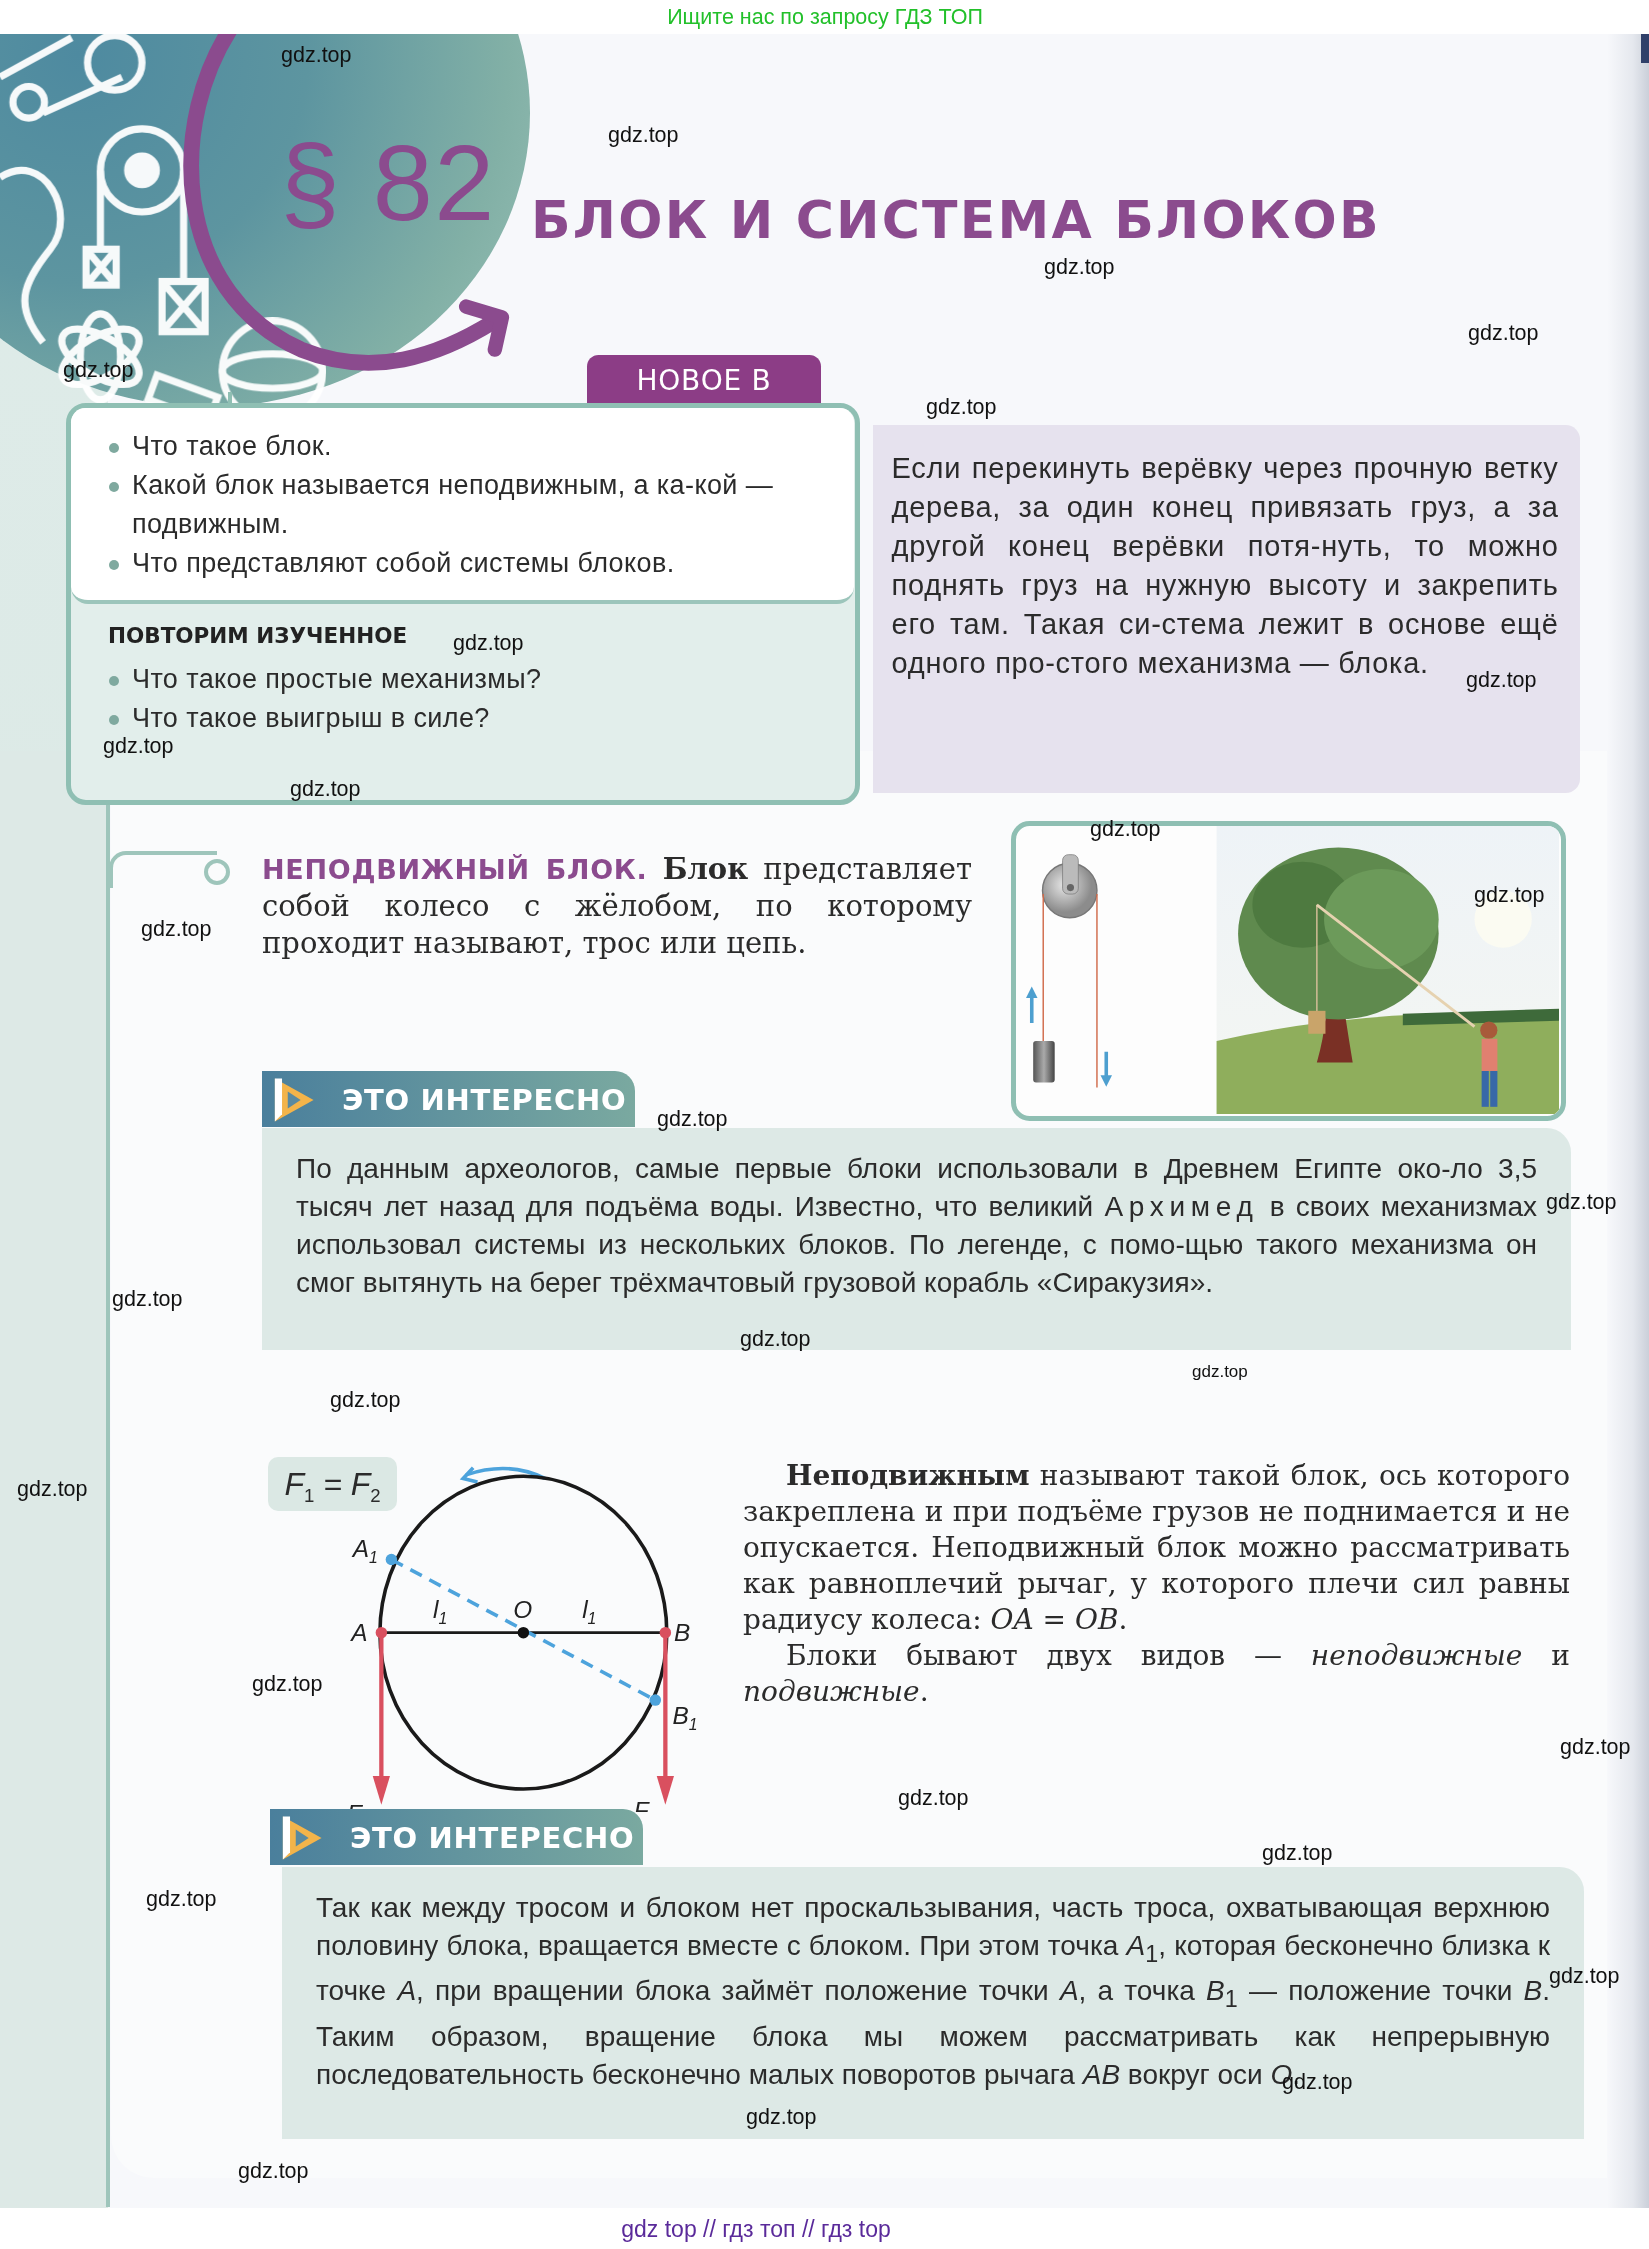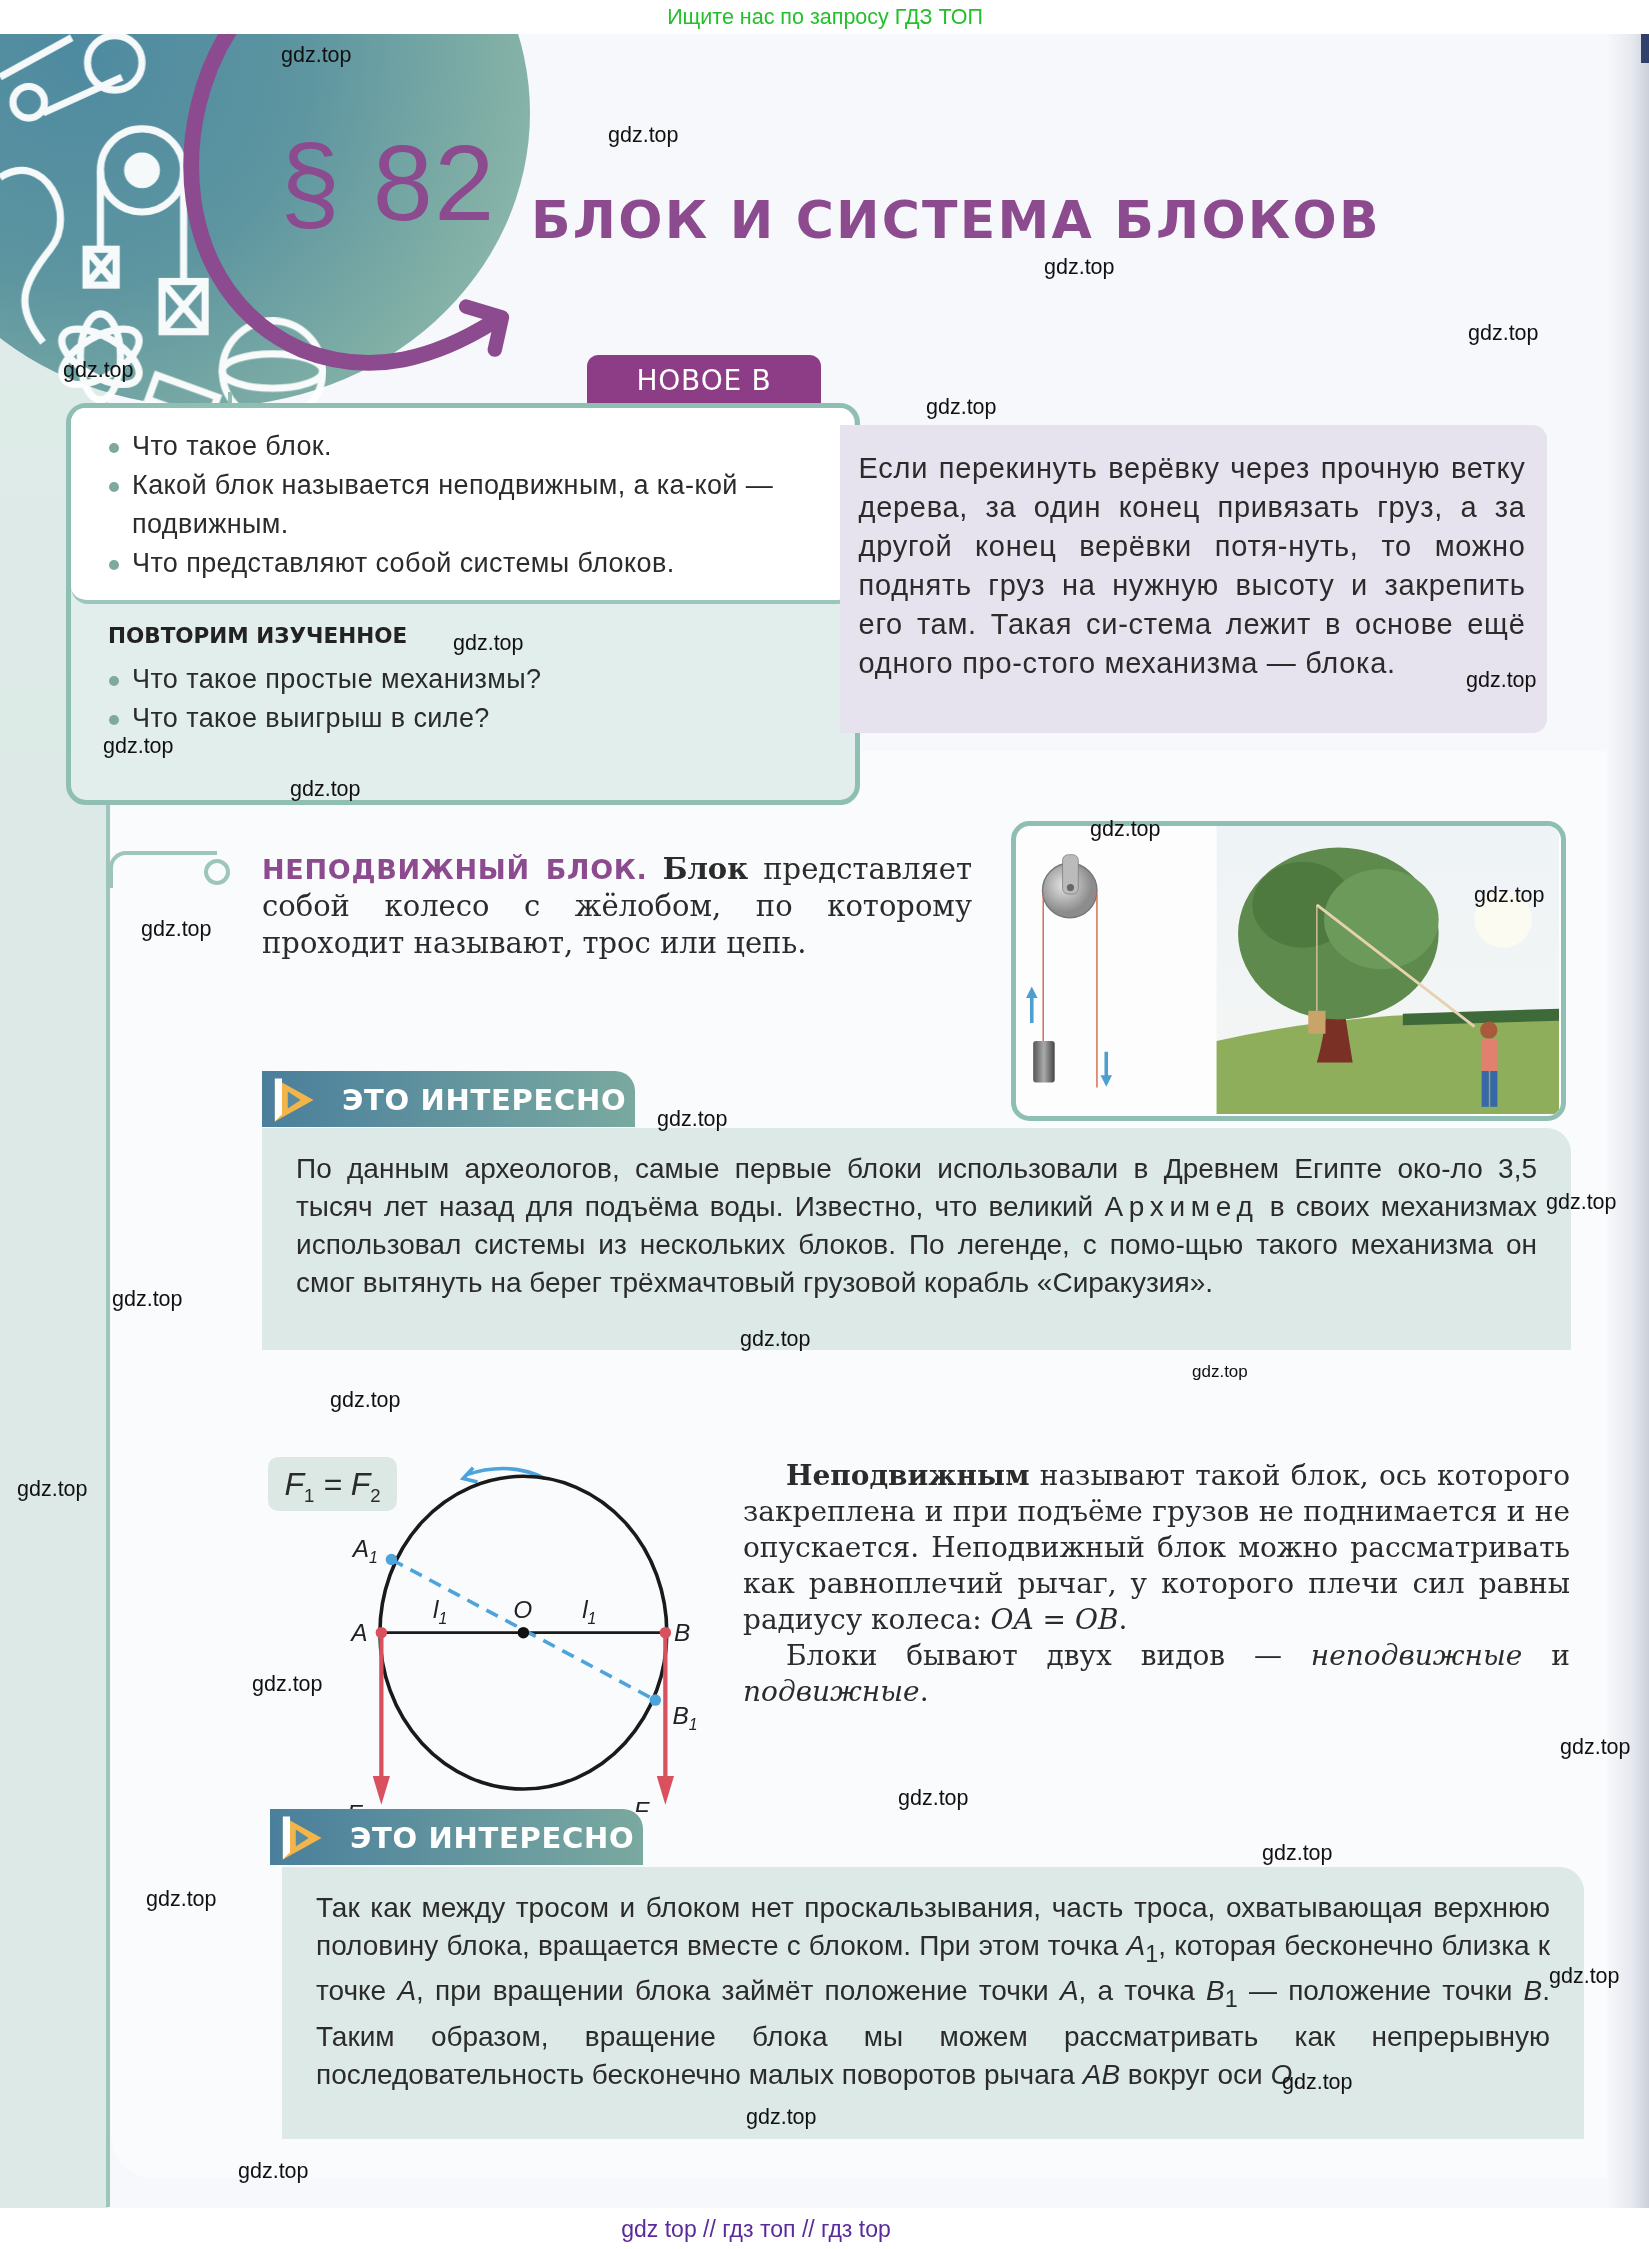--- a/index.html
+++ b/index.html
@@ -31,21 +31,21 @@
   .tab-new span { font-family: "DejaVu Sans", sans-serif; font-weight: normal; font-size: 28px; color: #fff; line-height: 52px; letter-spacing: 0.7px; margin-top: 47px; }
 
   .new-box { position: absolute; left: 66px; top: 369px; width: 794px; height: 402px; border: 5.7px solid #8fbfb3; border-radius: 20px; background: #e2eeeb; }
   .new-inner { position: absolute; left: 0; top: 0; width: 783px; height: 196px; background: #fff; border-bottom: 4.3px solid #9cc5bb; border-radius: 14.3px 14.3px 17px 17px; padding: 18.6px 29px; }
   .bullet-list { list-style: none; }
   .bullet-list li { position: relative; padding-left: 32px; font-size: 27px; line-height: 39px; color: #2b2b2b; letter-spacing: 0.4px; }
   .bullet-list li::before { content: ""; position: absolute; left: 8.6px; top: 16px; width: 10px; height: 10px; border-radius: 50%; background: #7fa99f; }
   .repeat-head { position: absolute; left: 37px; top: 215px; font-family: "DejaVu Sans", sans-serif; font-weight: bold; font-size: 21.5px; color: #222; }
   .repeat-list { position: absolute; left: 29px; top: 252px; width: 717px; }
 
-  .intro-box { position: absolute; left: 840px; top: 391px; width: 707px; height: 308px; background: #e6e2ee; border-radius: 0 14.3px 14.3px 0; padding: 24.4px 21.5px 14.3px 18.6px; }
+  .intro-box { position: absolute; left: 873px; top: 391px; width: 707px; height: 368px; background: #e6e2ee; border-radius: 0 14.3px 14.3px 0; padding: 24.4px 21.5px 14.3px 18.6px; }
   .intro-box p { font-size: 29px; line-height: 39px; text-align: justify; color: #2b2b2b; letter-spacing: 0.7px; }
 
   .connector { position: absolute; left: 109px; top: 817px; width: 108px; height: 37px; border-top: 4.3px solid #9ec5bb; border-left: 4.3px solid #9ec5bb; border-radius: 17px 0 0 0; }
   .connector-dot { position: absolute; left: 204px; top: 825px; width: 26px; height: 26px; border: 4.3px solid #9ec5bb; border-radius: 50%; background: #fafbfc; }
 
   .section-text { position: absolute; left: 262px; top: 817px; width: 710px; font-family: "DejaVu Serif", serif; font-size: 29px; line-height: 37px; text-align: justify; color: #2b2b2b; }
   .section-head { font-family: "DejaVu Sans", sans-serif; font-weight: bold; color: #8b4b8e; font-size: 27px; letter-spacing: 0.7px; }
   .bold-serif { font-weight: bold; }
 
   .illustration { position: absolute; left: 1011px; top: 787px; width: 555px; height: 300px; border: 5.7px solid #8fbfb3; border-radius: 18.6px; background: #fdfdfd; overflow: hidden; }

